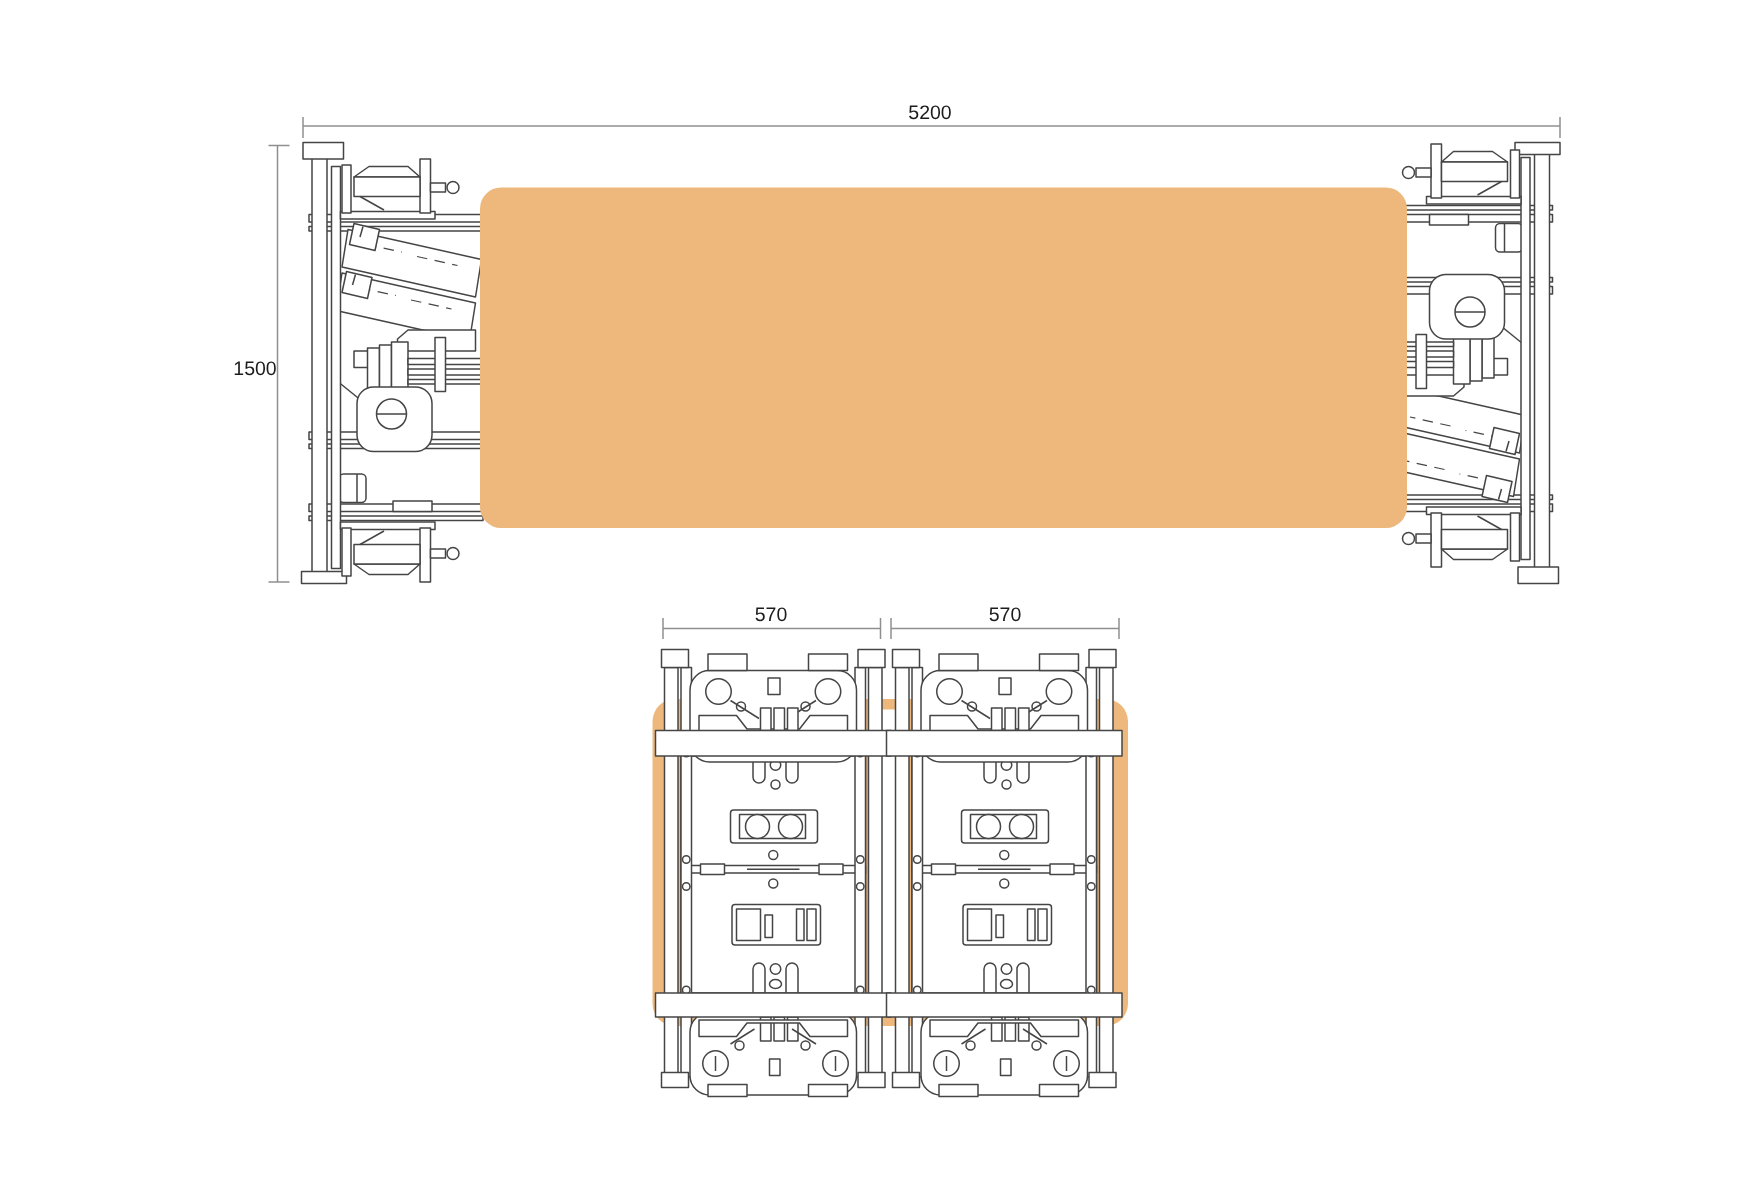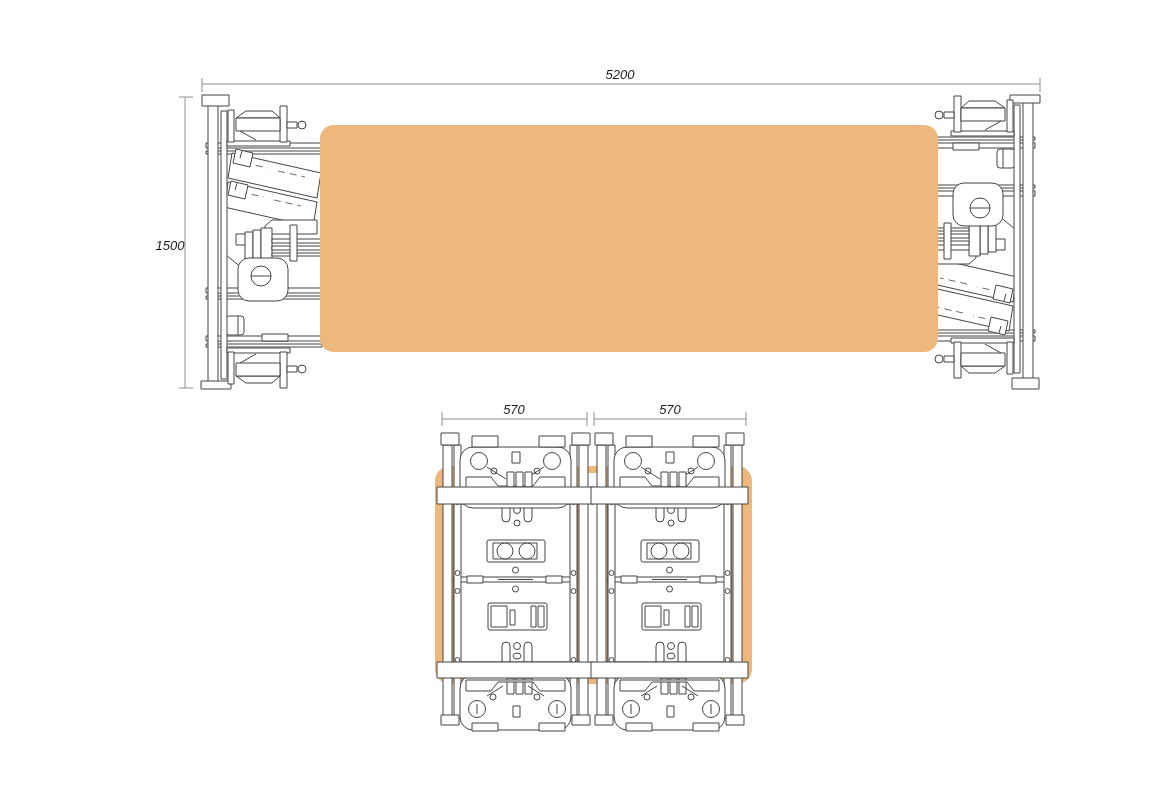--- a/index.html
+++ b/index.html
@@ -1,16 +1,16 @@
 <!DOCTYPE html>
 <html style="--panel: #eeb87c; --line: #454545; --dim-line: #8f8f8f; --text: #1c1c1c; --background: #ffffff;"><head>
 <meta charset="utf-8">
 <style>
   html,body{margin:0;padding:0;background:#fff;}
-  .stage{width:1173px;height:800px;position:relative;background:var(--background,#ffffff);overflow:hidden;font-style:italic;}
+  .stage{width:1173px;height:800px;position:relative;background:var(--background,#ffffff);overflow:hidden;}
   svg{display:block;}
   .la{stroke:var(--line,#454545);stroke-width:1;fill:#ffffff;stroke-linejoin:round;}
   .ln{stroke:var(--line,#454545);stroke-width:1;fill:none;stroke-linejoin:round;}
   .dash{stroke-dasharray:7 5;stroke-width:0.8;}
   .panel{fill:var(--panel,#eeb87c);stroke:none;}
   .mask{fill:#ffffff;stroke:none;}
   .dim{stroke:var(--dim-line,#8f8f8f);stroke-width:1;fill:none;}
   .dimtext{font-family:"Liberation Sans",sans-serif;font-size:13px;fill:var(--text,#1c1c1c);}
 </style>
 </head>

